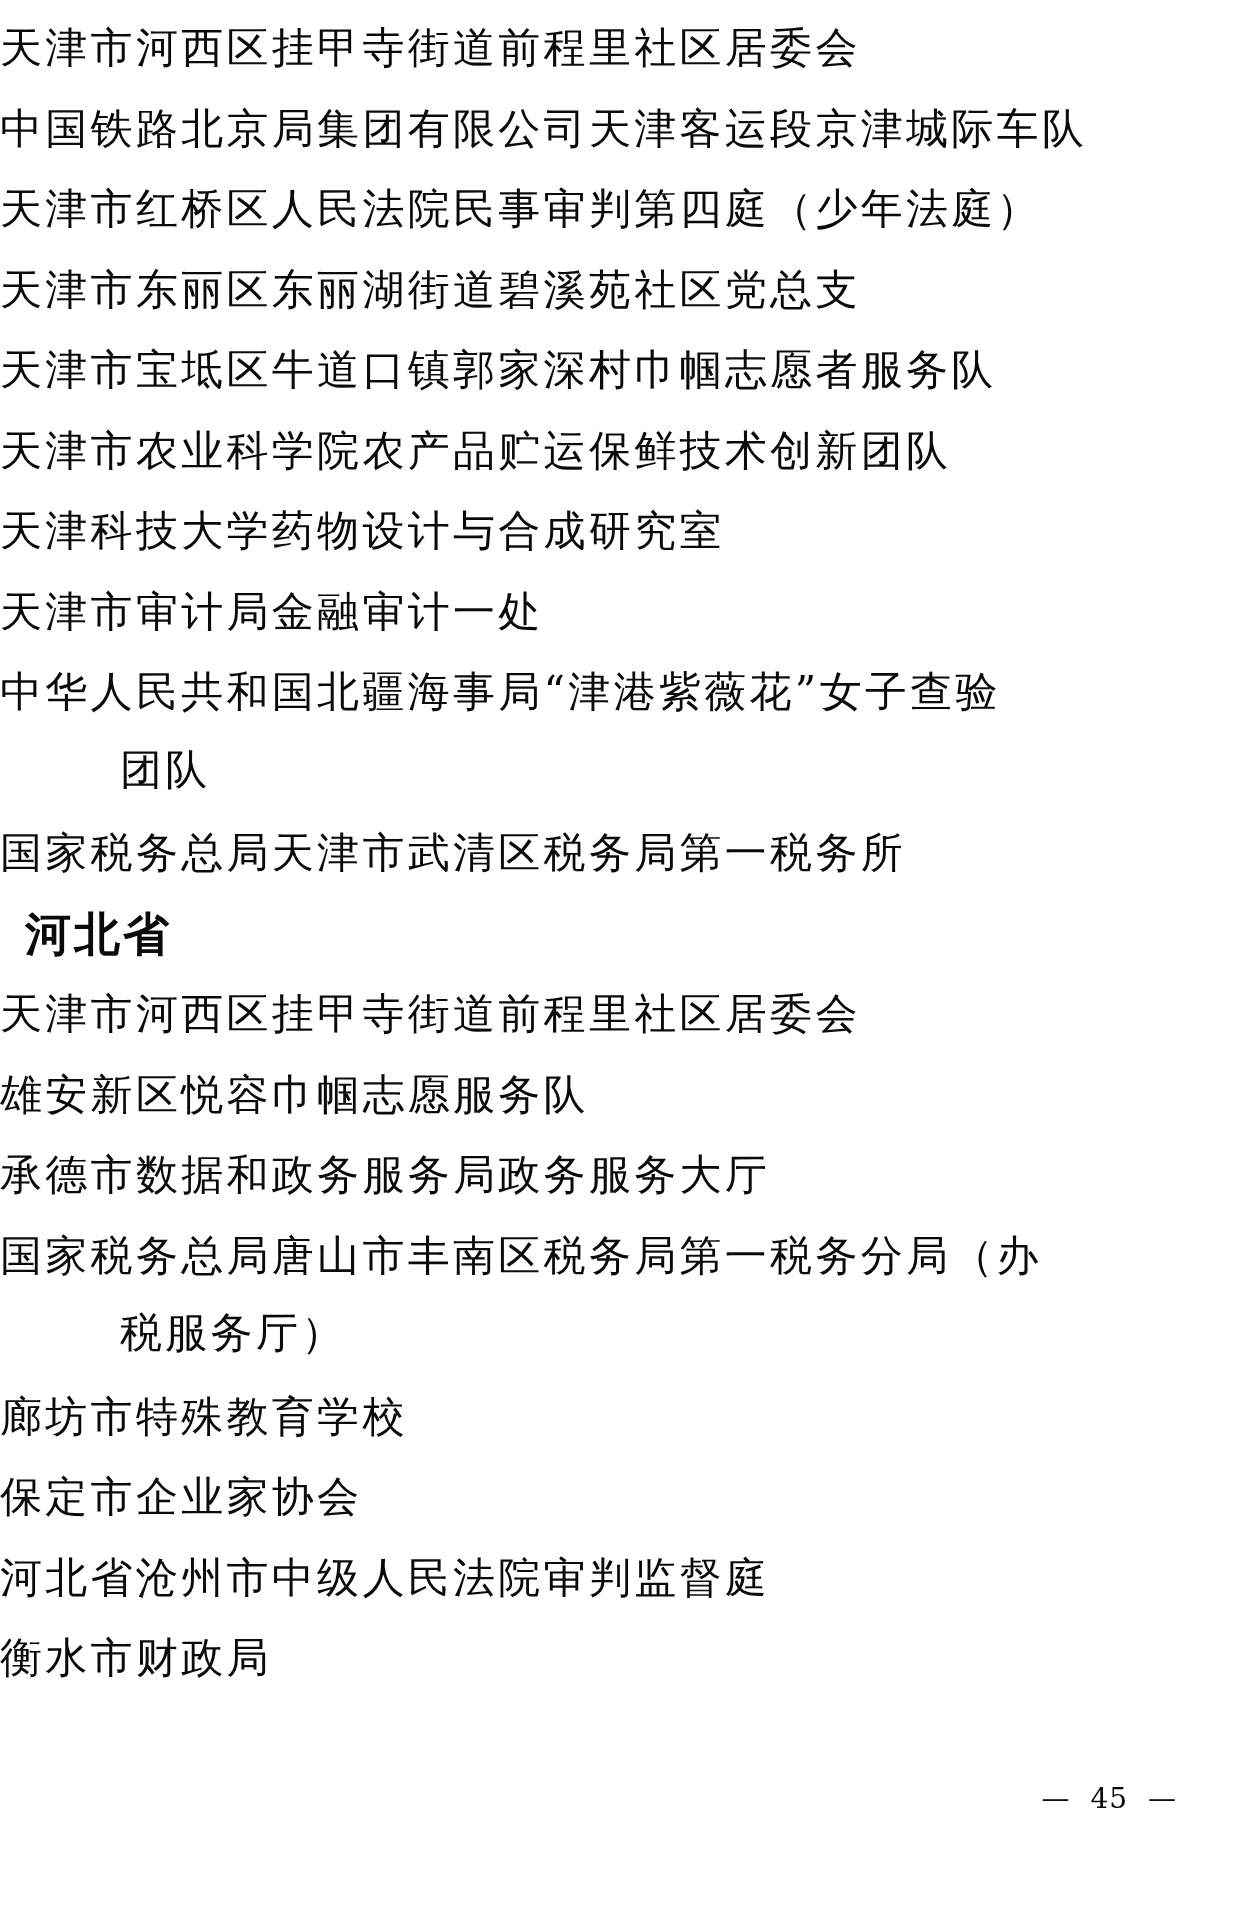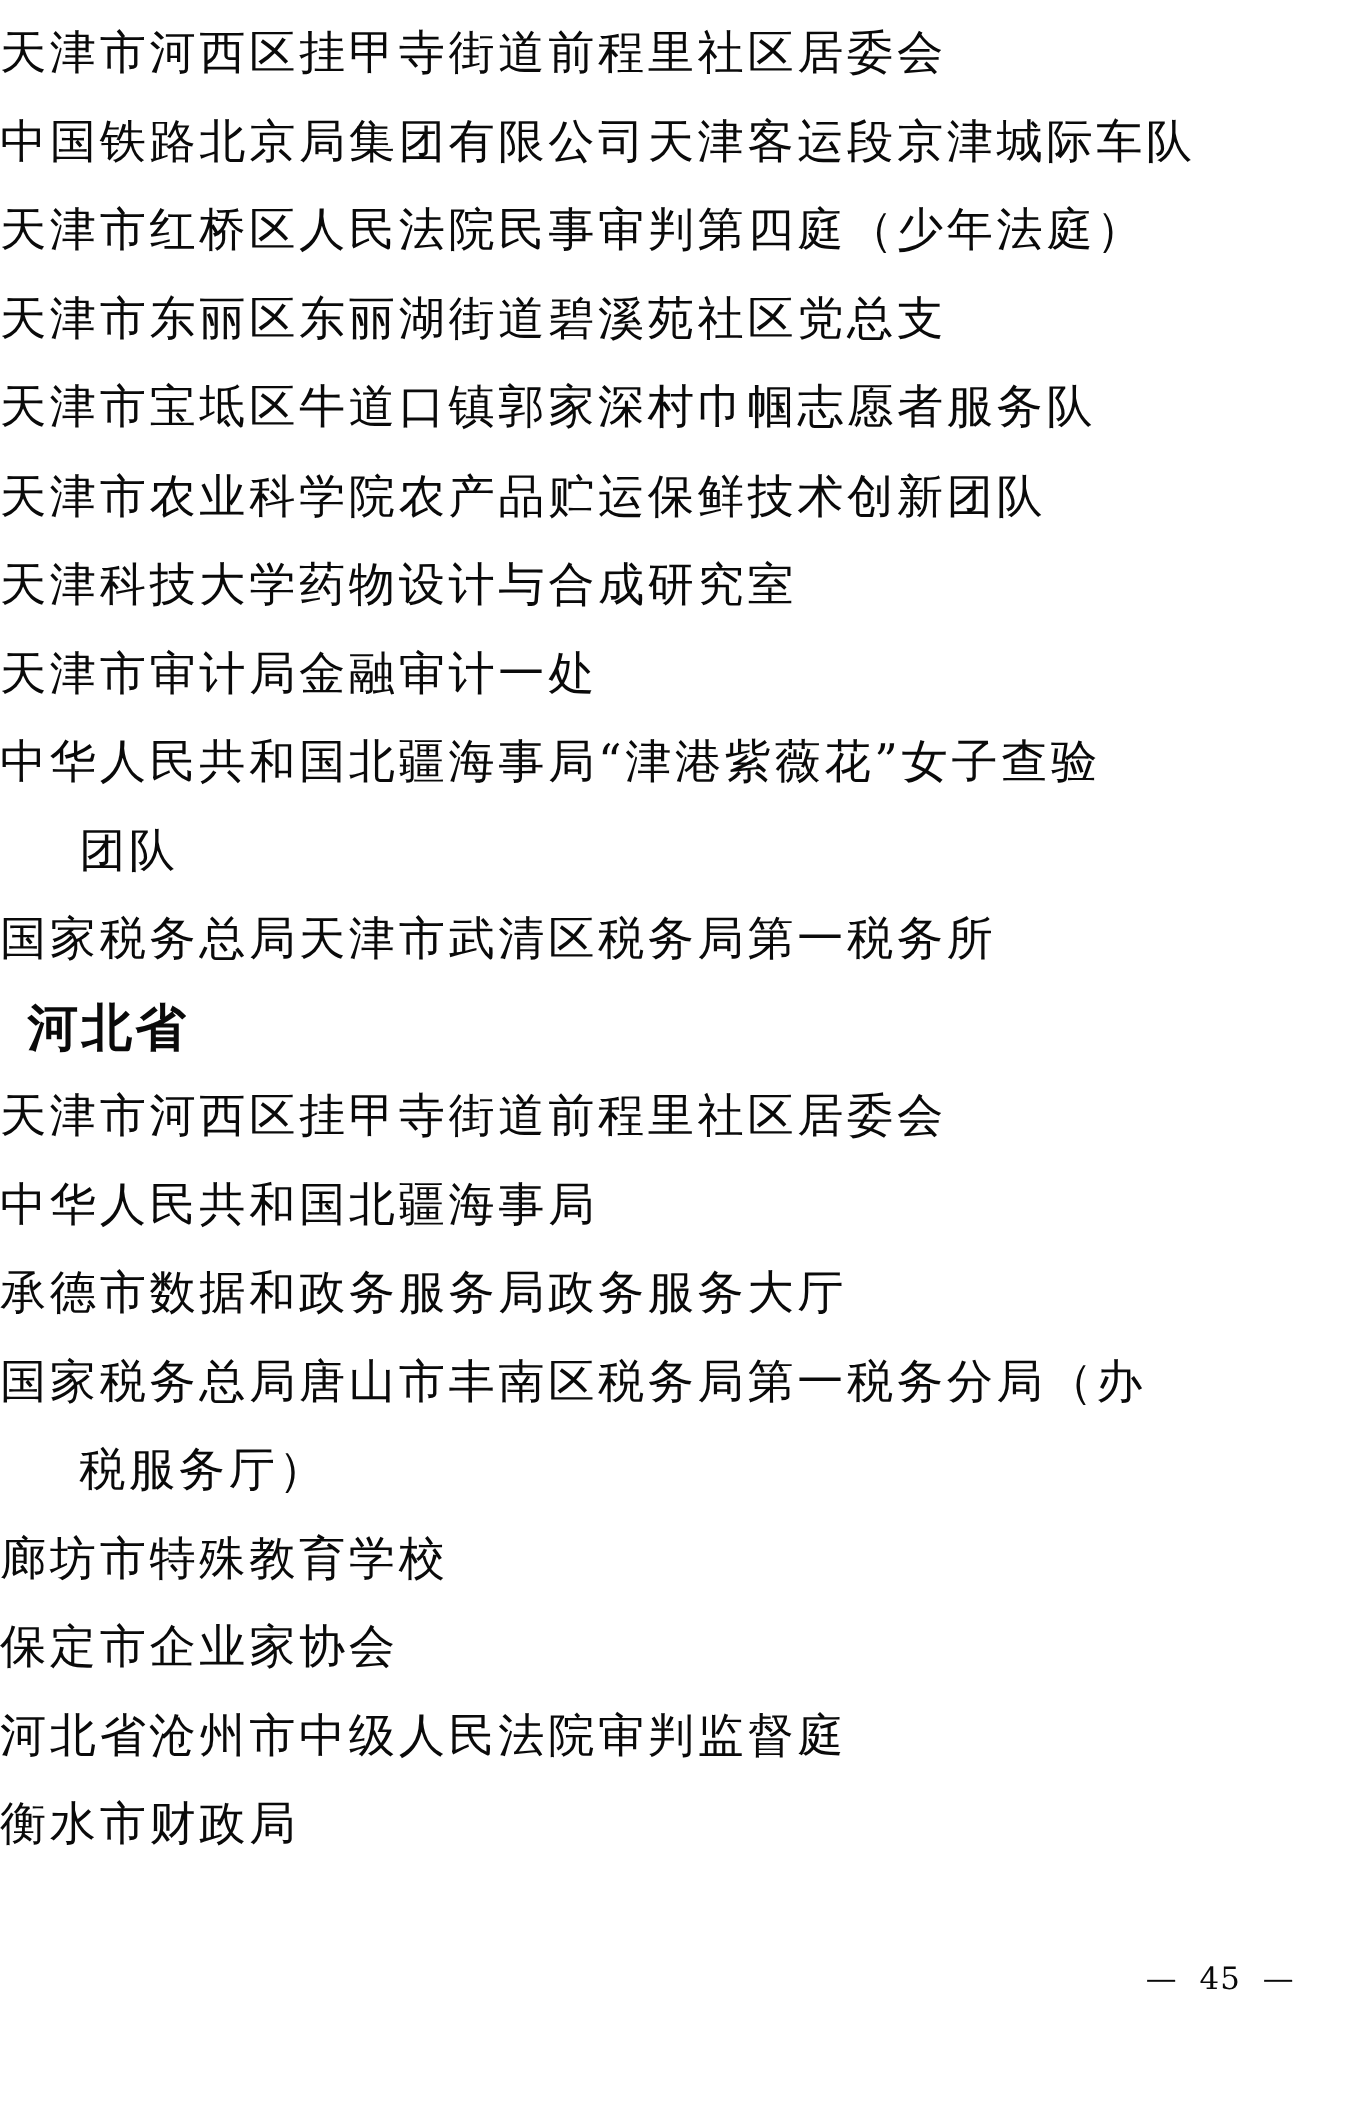--- a/index.html
+++ b/index.html
@@ -13,21 +13,21 @@
   }
   .content { padding-top: 8px; }
   .line {
     font-family: "DejaVu Serif", "Liberation Serif", serif;
     font-size: 42px;
     line-height: 80.5px;
     height: 80.5px;
     letter-spacing: 3.3px;
     white-space: nowrap;
   }
-  .line.cont { padding-left: 72px; }
+  .line.cont { padding-left: 120px; font-family: Liberation Mono, monospace; }
   .heading {
     font-family: "DejaVu Sans", "Liberation Sans", sans-serif;
     font-weight: 700;
     font-size: 46px;
     line-height: 80.5px;
     height: 80.5px;
     letter-spacing: 3px;
     padding-left: 25px;
     white-space: nowrap;
   }
@@ -57,21 +57,21 @@
     <div class="line">天津科技大学药物设计与合成研究室</div>
     <div class="line">天津市审计局金融审计一处</div>
     <div class="line">中华人民共和国北疆海事局“津港紫薇花”女子查验</div>
     <div class="line cont">团队</div>
     <div class="line">国家税务总局天津市武清区税务局第一税务所</div>
   </div>
 
   <div>
     <div class="heading">河北省</div>
     <div class="line">天津市河西区挂甲寺街道前程里社区居委会</div>
-    <div class="line">中华人民共和国北疆海事局</div>
+    <div class="line">雄安新区悦容巾帼志愿服务队</div>
     <div class="line">承德市数据和政务服务局政务服务大厅</div>
     <div class="line">国家税务总局唐山市丰南区税务局第一税务分局（办</div>
     <div class="line cont">税服务厅）</div>
     <div class="line">廊坊市特殊教育学校</div>
     <div class="line">保定市企业家协会</div>
     <div class="line">河北省沧州市中级人民法院审判监督庭</div>
     <div class="line">衡水市财政局</div>
   </div>
 
 </div>

